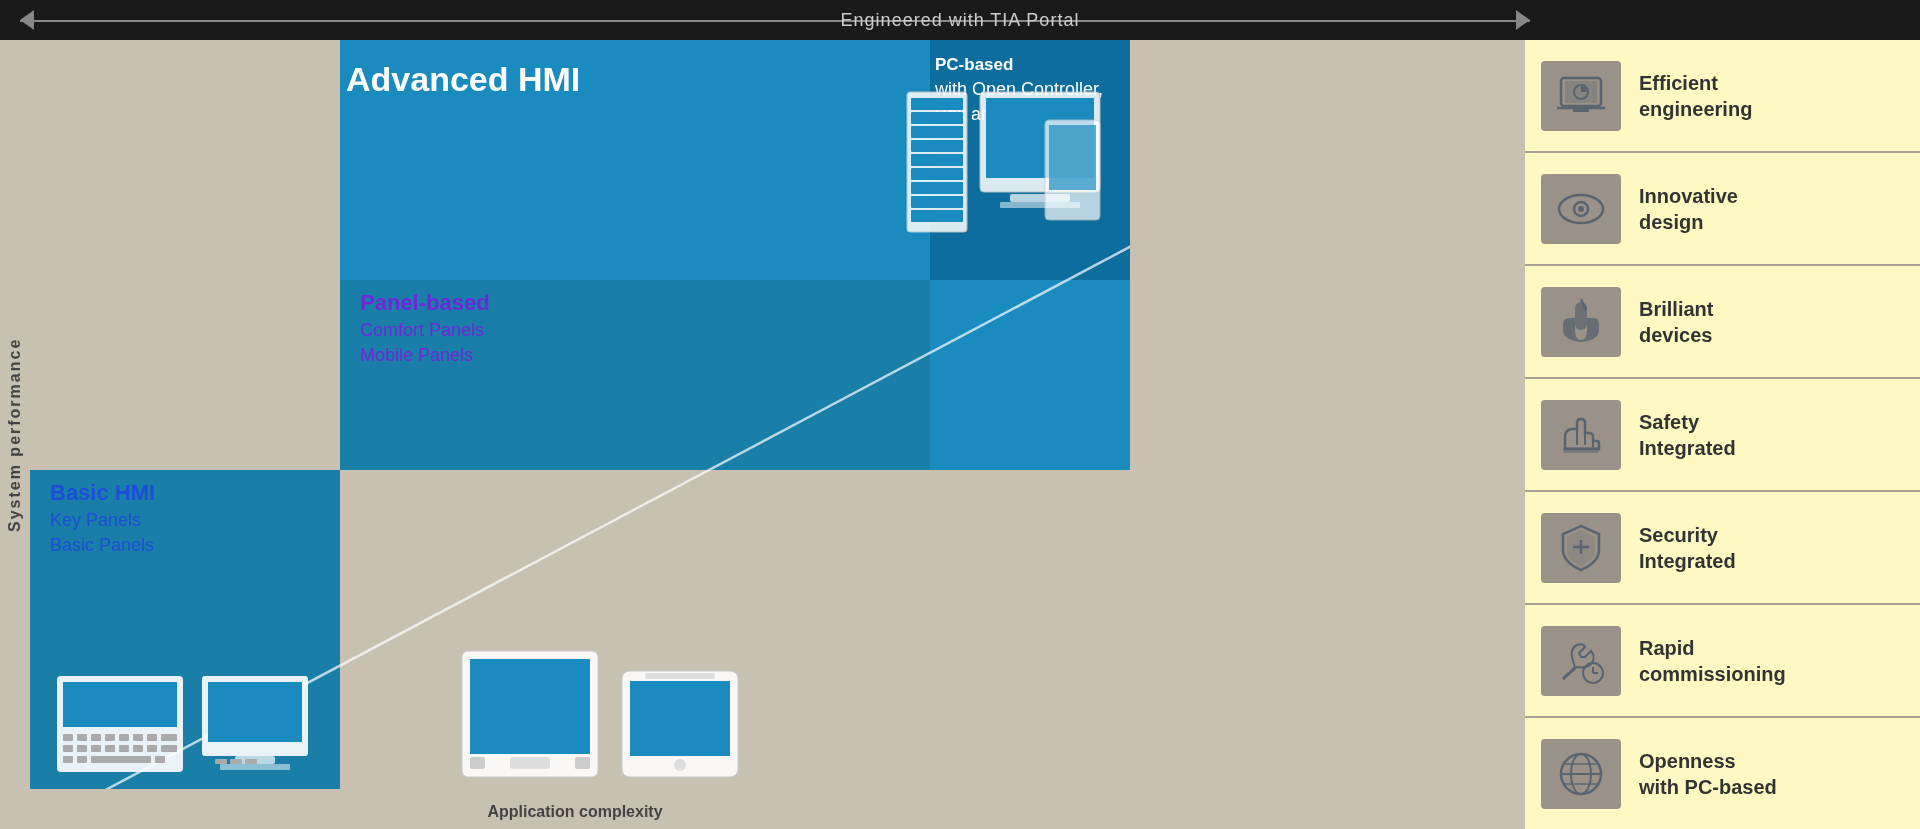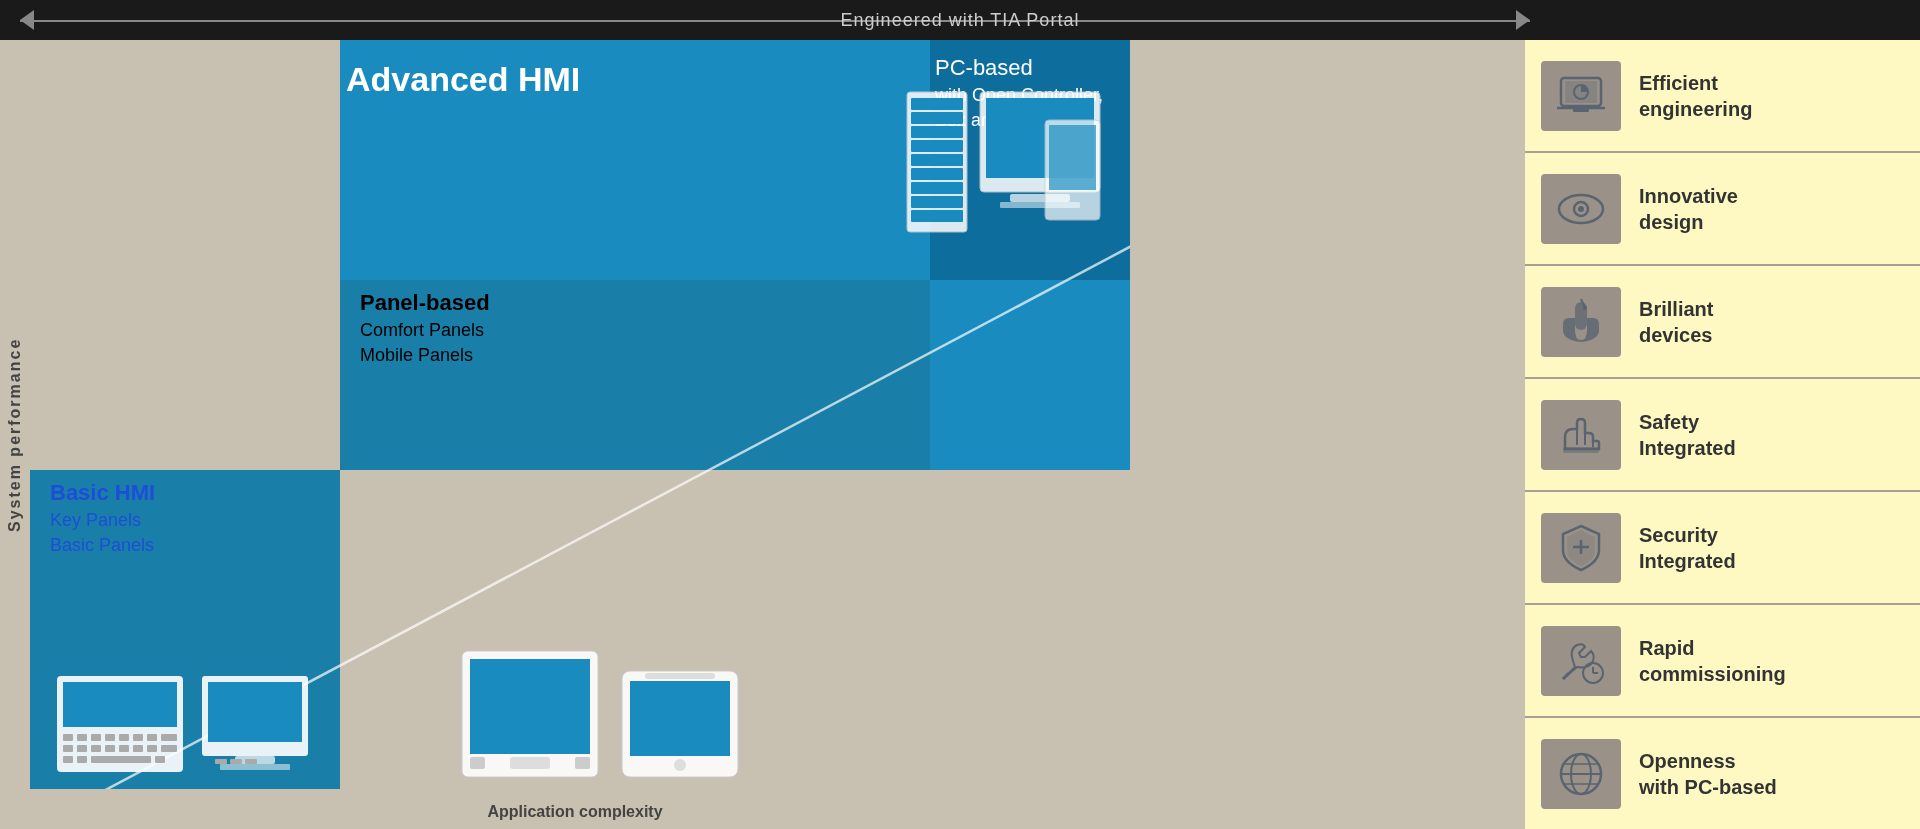--- a/index.html
+++ b/index.html
@@ -199,34 +199,34 @@
       font-weight: 700;
     }
 
     .label-pc-based {
       position: absolute;
       top: 15px;
       left: 905px;
       color: white;
     }
     .label-pc-based-title {
-      font-size: 22px;
-      font-weight: 400;
+      font-size: 17px;
+      font-weight: 700;
     }
     .label-pc-based-sub {
       font-size: 18px;
       font-weight: 400;
       margin-top: 4px;
     }
 
     .label-panel-based {
       position: absolute;
       top: 250px;
       left: 330px;
-      color: #000000;
+      color: #6d28d9;
     }
     .label-panel-based-title {
       font-size: 22px;
       font-weight: 700;
     }
     .label-panel-based-sub {
       font-size: 18px;
       font-weight: 400;
       margin-top: 4px;
     }

